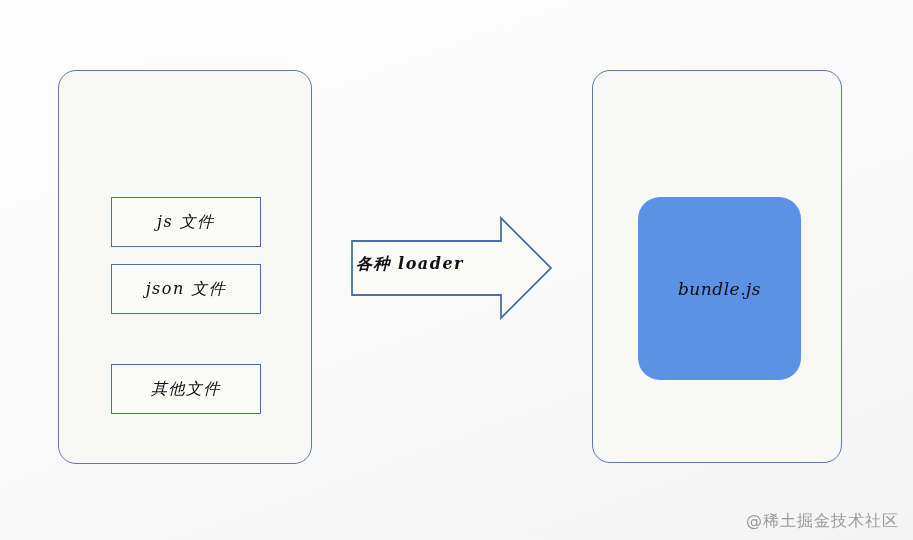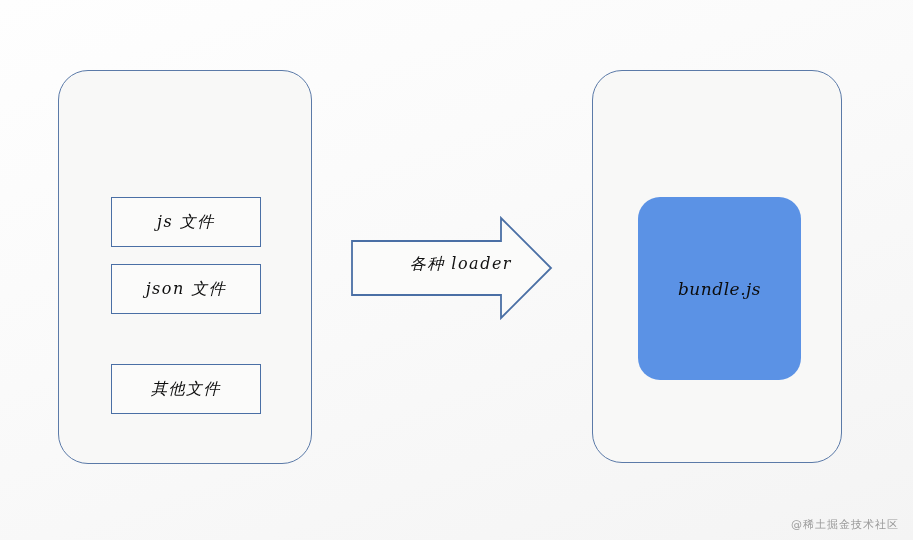--- a/index.html
+++ b/index.html
@@ -19,21 +19,21 @@
     height: 540px;
     background: #fbfbfb;
     background-image: linear-gradient(160deg, #fefefe 0%, #fafafa 45%, #f4f4f4 100%);
   }
 
   
   .panel {
     position: absolute;
     box-sizing: border-box;
     border: 1.6px solid #5b7aa8;
-    border-radius: 30px;
+    border-radius: 18px;
     background: #f8f8f7;
     padding-left: 18px;
   }
 
   #panel-before {
     left: 58px;
     top: 70px;
     width: 254px;
     height: 394px;
   }
@@ -118,39 +118,40 @@
     height: 112px;
   }
   #arrow-svg {
     position: absolute;
     left: 0;
     top: 0;
     display: block;
   }
   #arrow-label {
     position: absolute;
-    left: 24px;
+    left: 8px;
     top: 42px;
     width: 140px;
-    text-align: right;
+    text-align: left;
     font-family: "DejaVu Serif", serif;
     font-style: italic;
     font-size: 16px;
     letter-spacing: 1.5px;
     color: #111111;
     white-space: nowrap;
+    font-weight: bold;
   }
 
   
   #watermark {
     position: absolute;
     right: 14px;
     bottom: 8px;
     font-family: "DejaVu Sans", sans-serif;
-    font-size: 11px;
+    font-size: 16px;
     letter-spacing: 1px;
     color: #9a9a9a;
     white-space: nowrap;
   }
 </style>
 </head>
 <body>
 
 <div id="canvas">
 

